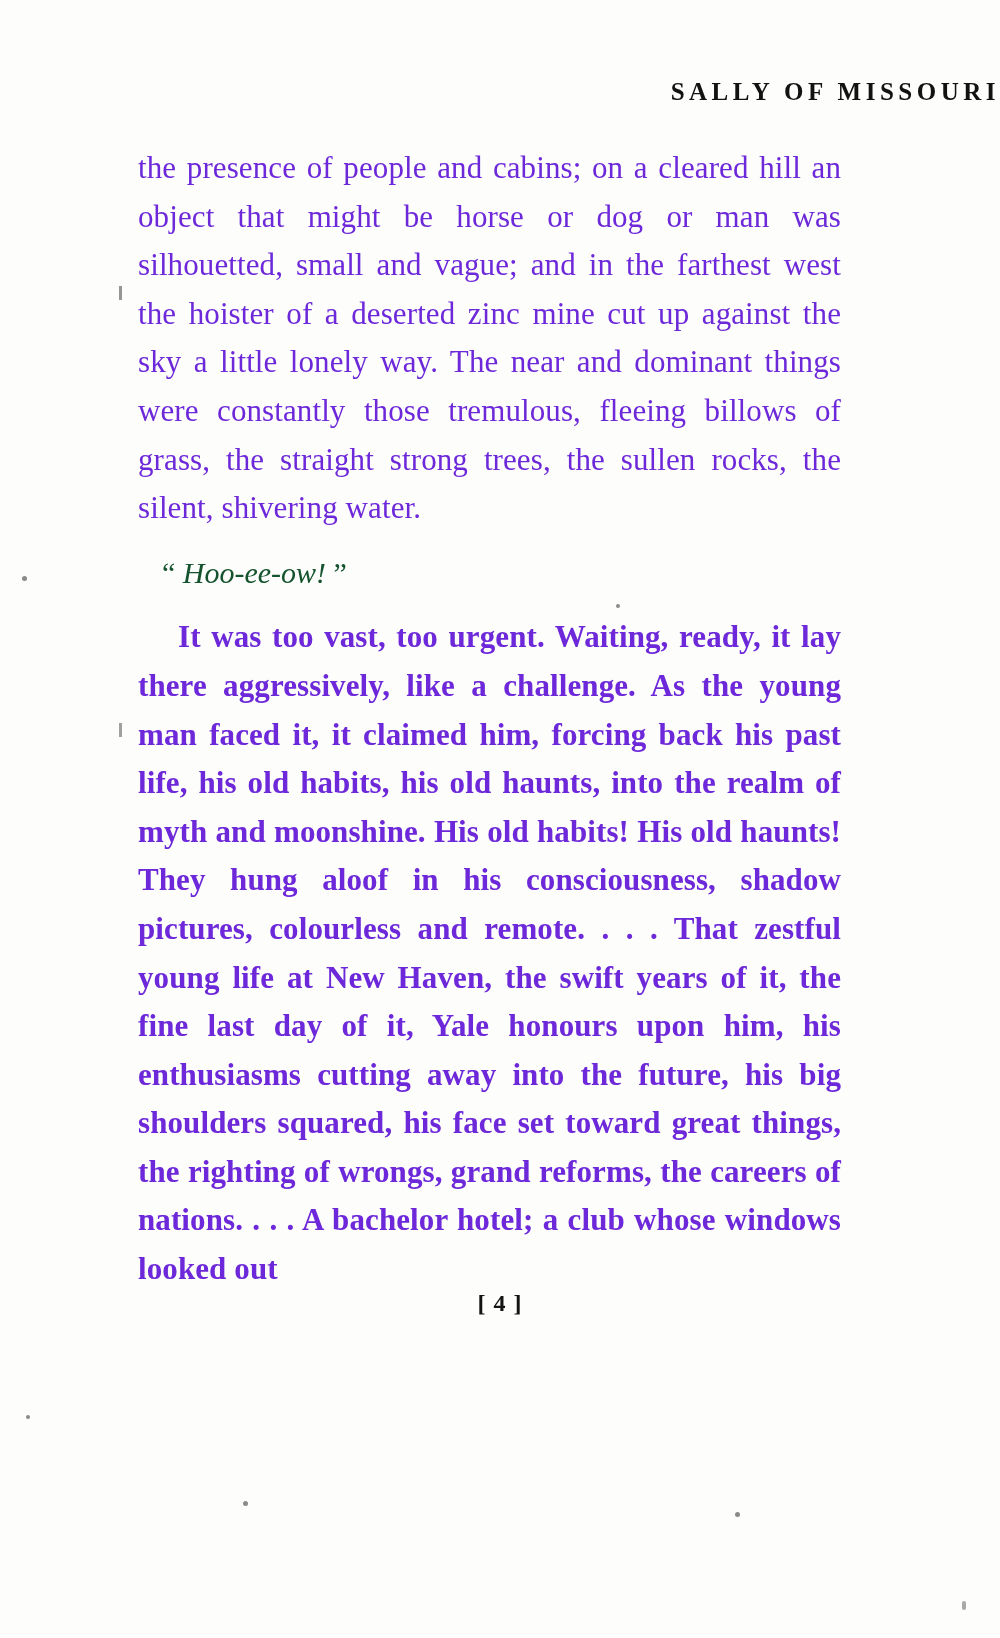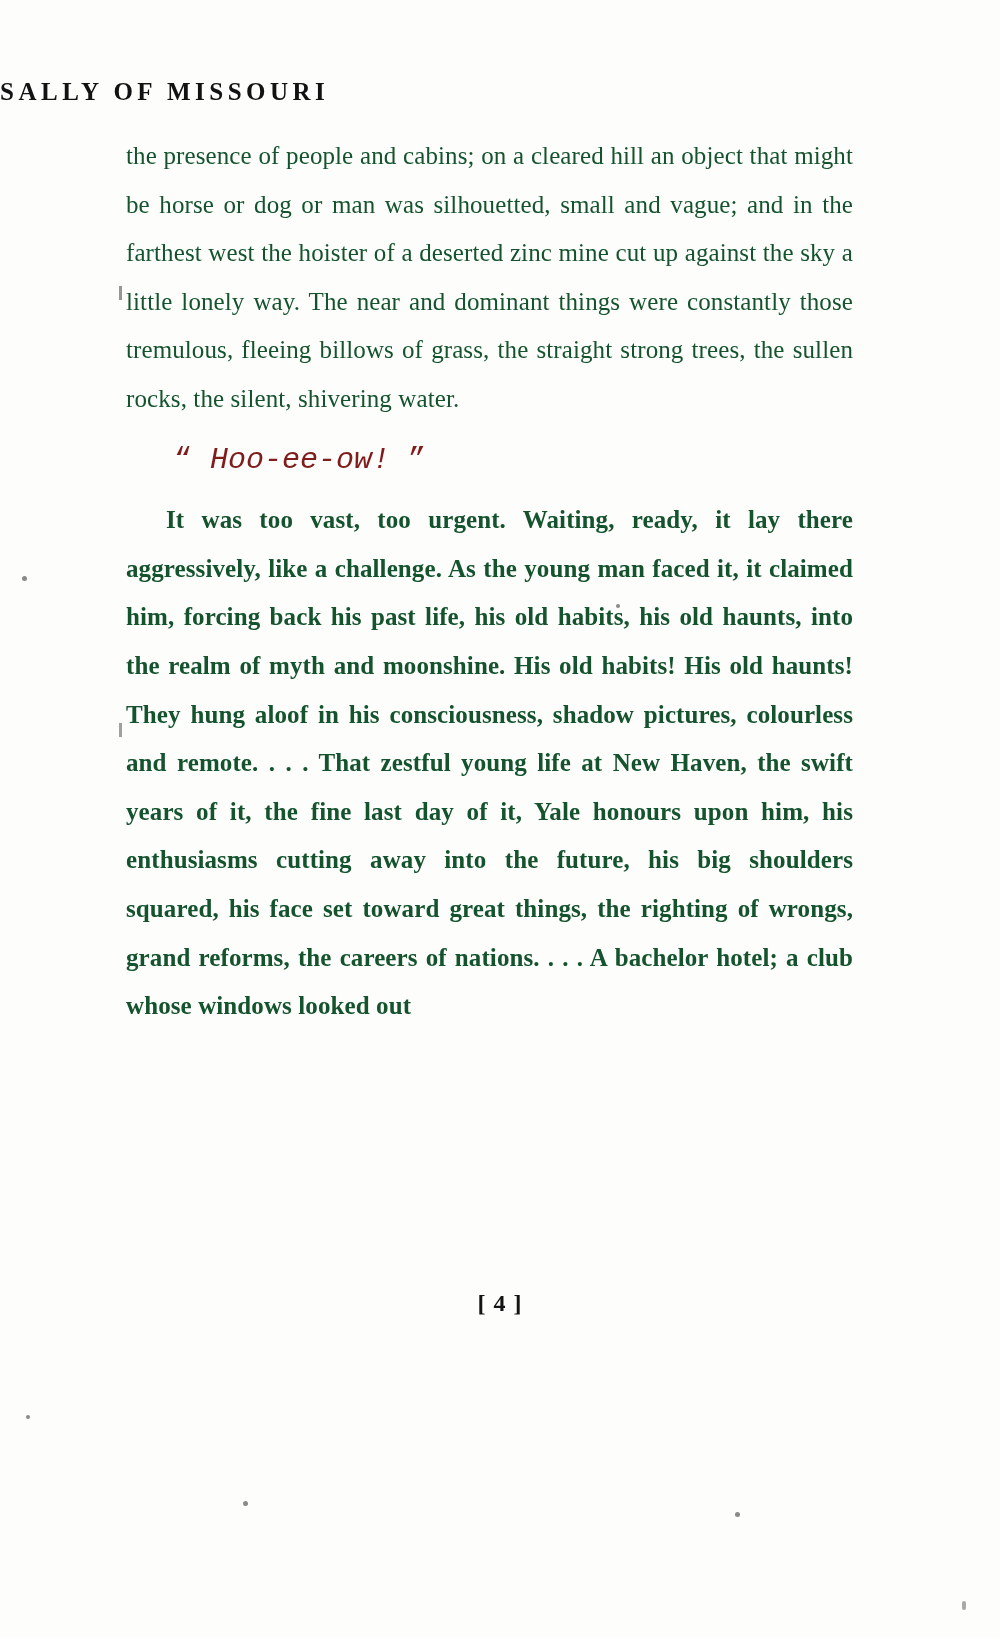--- a/index.html
+++ b/index.html
@@ -21,55 +21,54 @@
     top: 0;
     width: 1000px;
     height: 1638px;
     background: #fdfdfb;
   }
   .running-head {
     position: absolute;
     left: 0;
     top: 78px;
     width: 1000px;
-    text-align: left;
+    text-align: right;
     font-size: 25px;
     font-weight: bold;
     letter-spacing: 4.5px;
     color: #121212;
     font-family: "Liberation Serif", serif;
   }
   .textblock {
     position: absolute;
     left: 122px;
     top: 128px;
     width: 735px;
   }
   p.body {
-    margin: 4px;
-    font-size: 25px;
+    margin: 16px;
+    font-size: 31px;
     line-height: 48.6px;
     text-align: justify;
-    color: #14532d;
+    color: #6d28d9;
     letter-spacing: 0.1px;
     -webkit-hyphens: none;
     hyphens: none;
   }
   p.body.indent {
     text-indent: 40px;
     font-weight: bold;
   }
   p.quote {
-    margin: 12px;
+    margin: 0;
     font-size: 30px;
     line-height: 48.6px;
     font-style: italic;
     text-indent: 40px;
-    color: #7f1d1d;
-    font-family: Liberation Mono, monospace;
+    color: #14532d;
   }
   p.quote .qm {
     font-style: normal;
   }
   .folio {
     position: absolute;
     left: 0;
     top: 1290px;
     width: 1000px;
     text-align: center;

